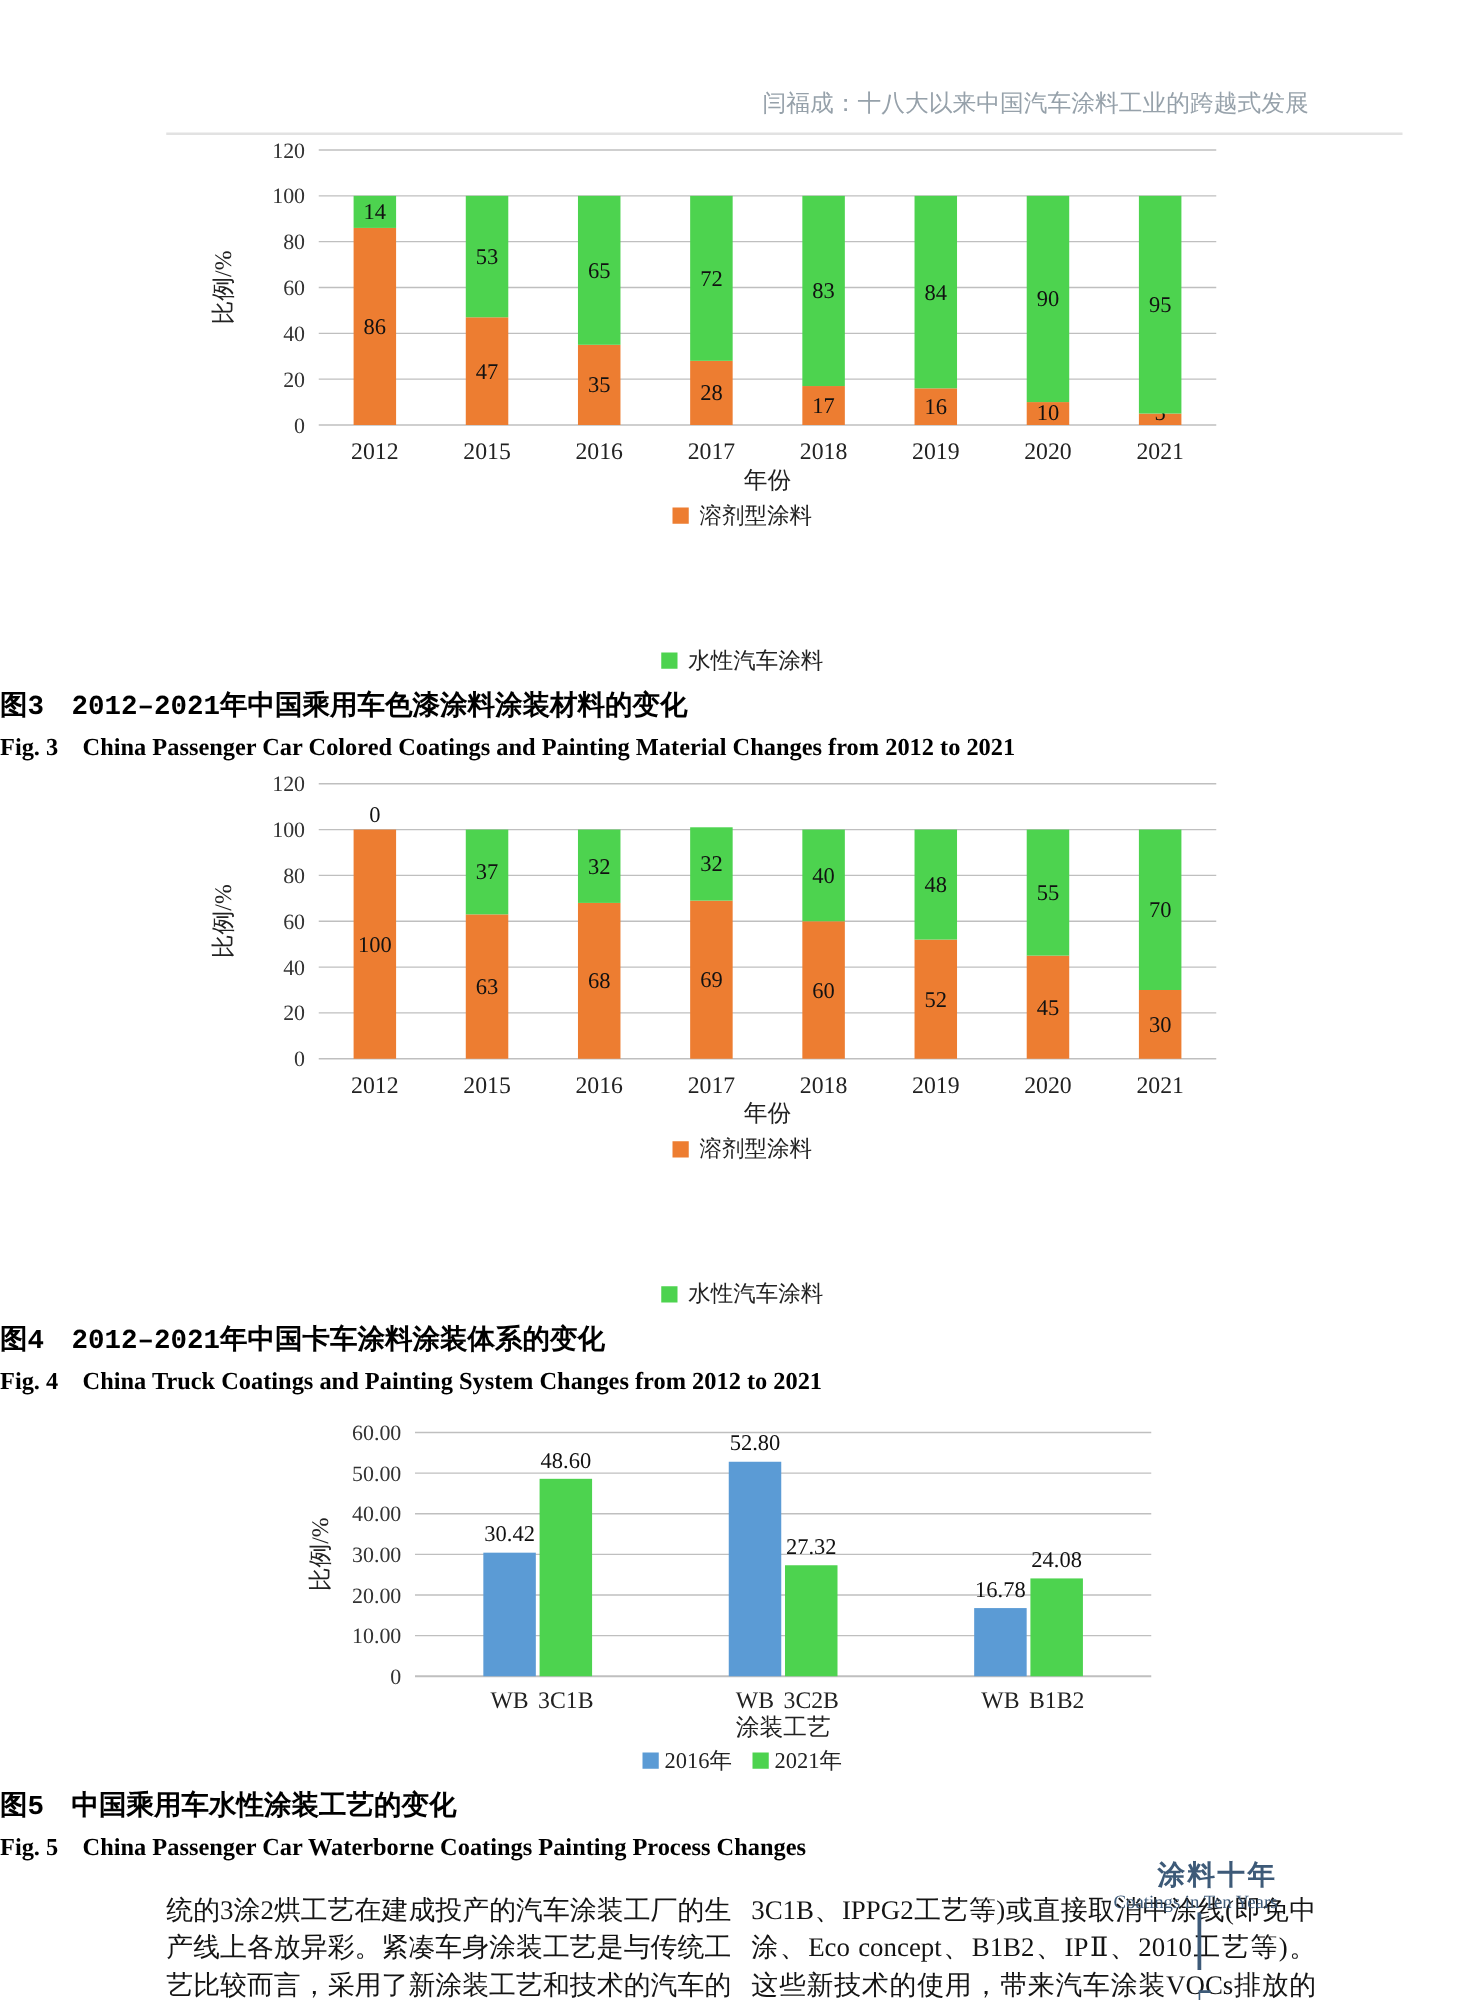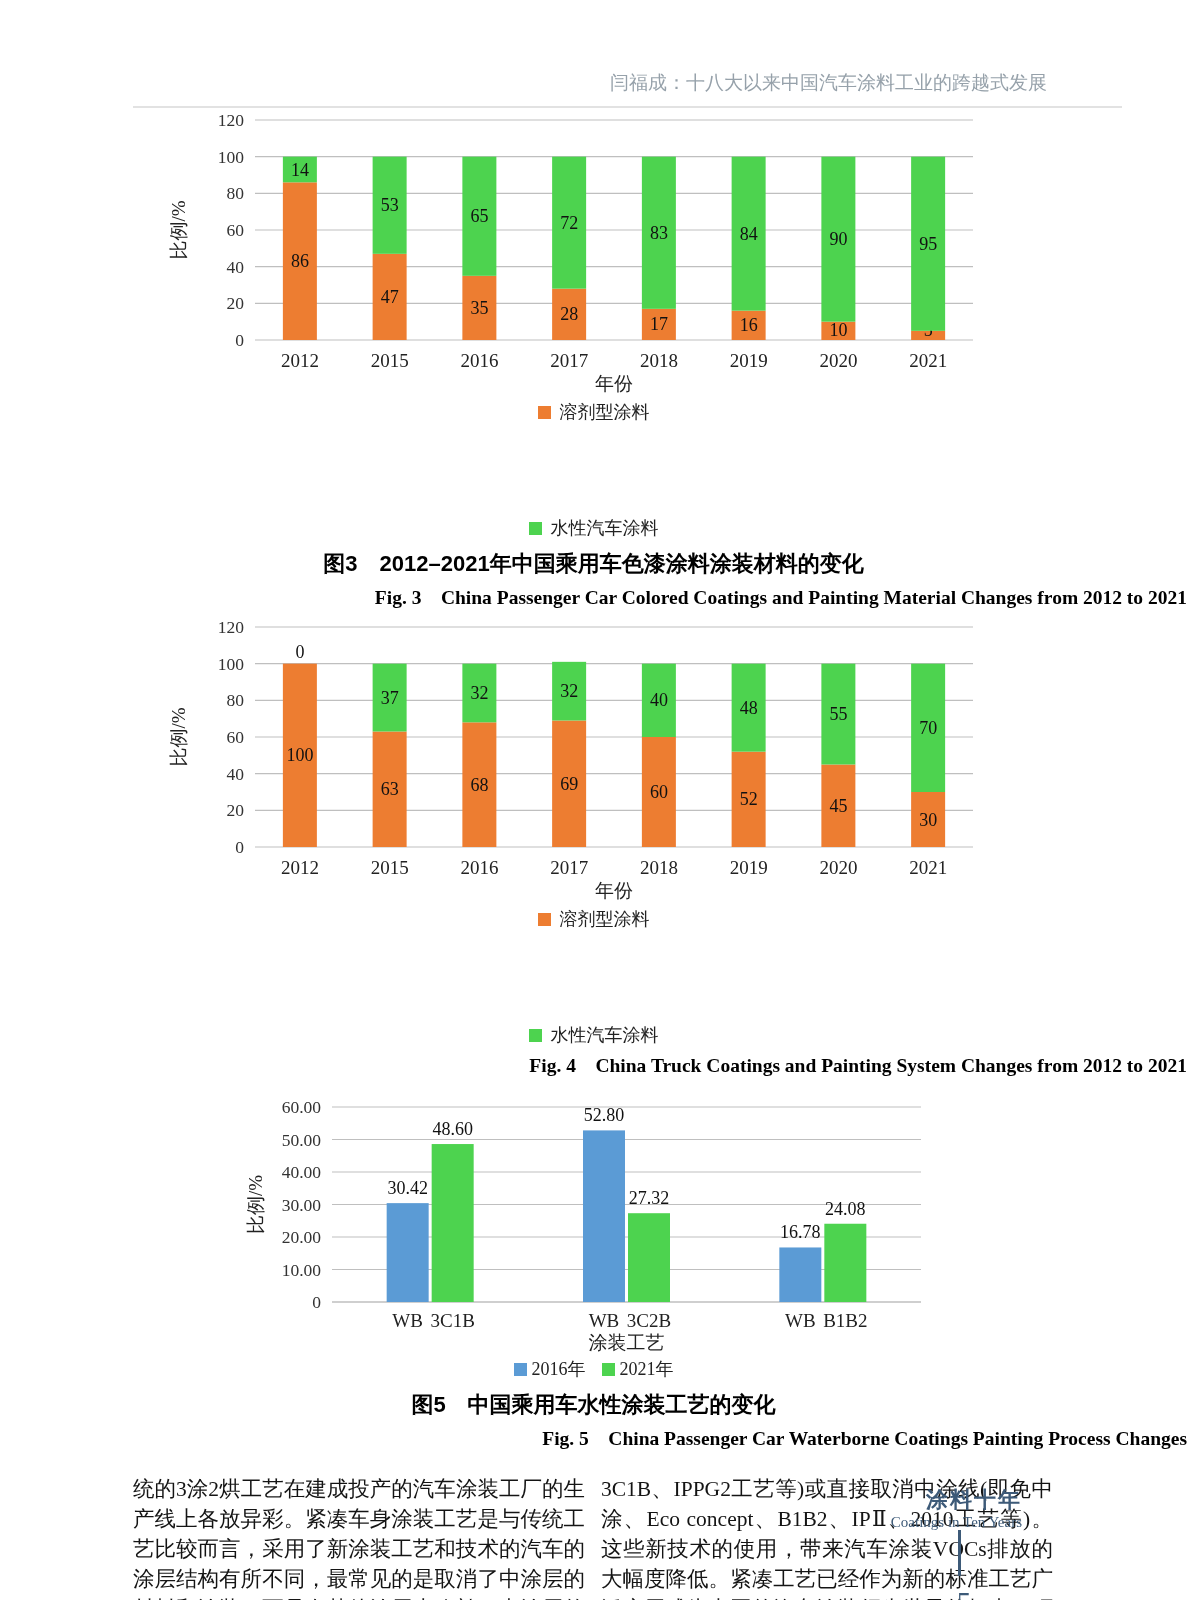--- a/index.html
+++ b/index.html
@@ -11,23 +11,23 @@
   .header-rule{margin:10px 0 0 133px;width:989px;border-top:2px solid #e2e2e2;height:0;}
   
   .figure{margin-top:0;}
   .chart-host{margin-left:115px;line-height:0;}
   .legend{display:flex;justify-content:center;align-items:center;line-height:normal;}
   .legend.wide{gap:92px;margin-top:4px;flex-direction:column;}
   .legend.tight{gap:16px;margin-top:2px;}
   .lg-item{display:inline-flex;align-items:center;gap:9px;font-size:18px;color:#222;}
   .legend.tight .lg-item{gap:5px;text-align:right;}
   .sw{display:inline-block;width:13px;height:13px;}
-  .cap-zh{margin-top:9px;text-align:center;font-size:22px;font-weight:bold;color:#000;
-          font-family:Liberation Sans, sans-serif;}
-  .cap-en{margin-top:5px;text-align:right;font-size:19.5px;font-weight:bold;color:#000;}
+  .cap-zh{margin-top:9px;font-size:22px;font-weight:bold;color:#000;
+          font-family:Liberation Mono, monospace;}
+  .cap-en{margin-top:5px;text-align:left;font-size:19.5px;font-weight:bold;color:#000;}
   
   .tick{font:17.5px "Liberation Serif","DejaVu Serif",serif;fill:#333;}
   .xtick{font:19px "Liberation Serif","DejaVu Serif",serif;fill:#222;}
   .dlab{font:18px "Liberation Serif","DejaVu Serif",serif;fill:#111;}
   .axlab{font:19px "Liberation Serif","DejaVu Serif",serif;fill:#222;}
   
   .body-text{display:flex;gap:16px;margin:22px 0 0 133px;width:932px;}
   .body-text .col{width:452px;font-size:21.5px;line-height:30px;text-align:justify;
                   text-justify:inter-ideograph;color:#141414;}
   
@@ -182,20 +182,21 @@
     <div class="legend wide" id="legend-fig4">
         <span class="lg-item">
           <span class="sw" style="background: rgb(237, 125, 49);"></span>
           <span>溶剂型涂料</span>
         </span>
         <span class="lg-item">
           <span class="sw" style="background: rgb(77, 211, 79);"></span>
           <span>水性汽车涂料</span>
         </span>
       </div>
+    <div class="cap-zh">图4　2012–2021年中国卡车涂料涂装体系的变化</div>
     <div class="cap-en">Fig. 4　China Truck Coatings and Painting System Changes from 2012 to 2021</div>
   </section>
 
   <section class="figure" style="margin-top:14px;">
     <div class="chart-host" id="chart-fig5"><svg width="880" height="262">
           <line x1="217" x2="806" y1="209" y2="209" stroke="#BFBFBF" stroke-width="1.7"></line>
           <text x="206" y="215" text-anchor="end" class="tick">0</text>
           <line x1="217" x2="806" y1="176.5" y2="176.5" stroke="#BFBFBF" stroke-width="1.1"></line>
           <text x="206" y="182.5" text-anchor="end" class="tick">10.00</text>
           <line x1="217" x2="806" y1="144" y2="144" stroke="#BFBFBF" stroke-width="1.1"></line>

